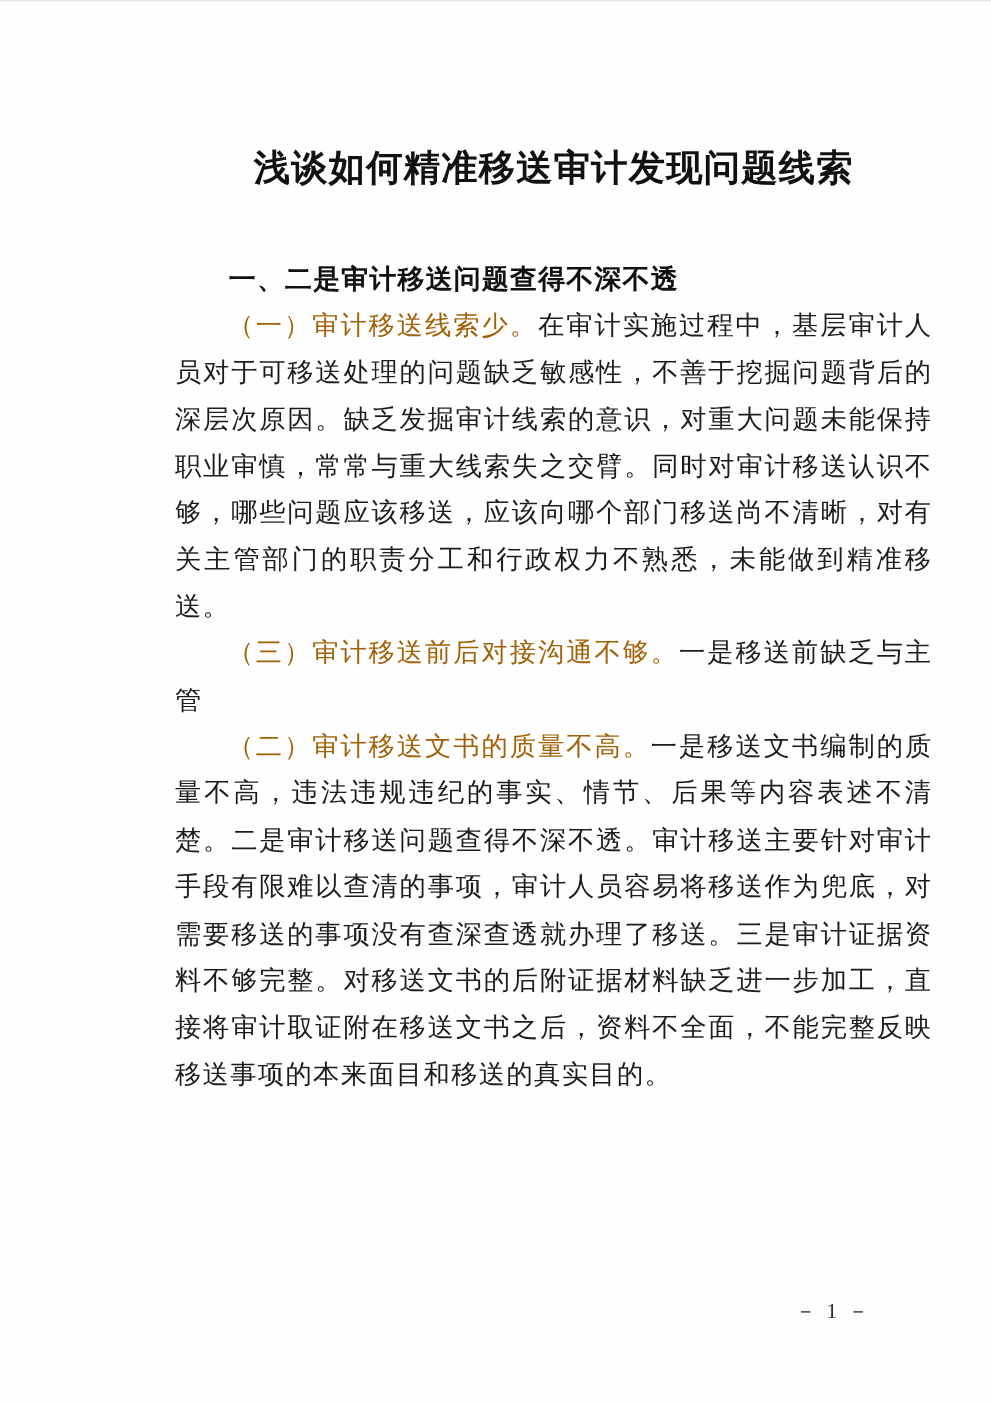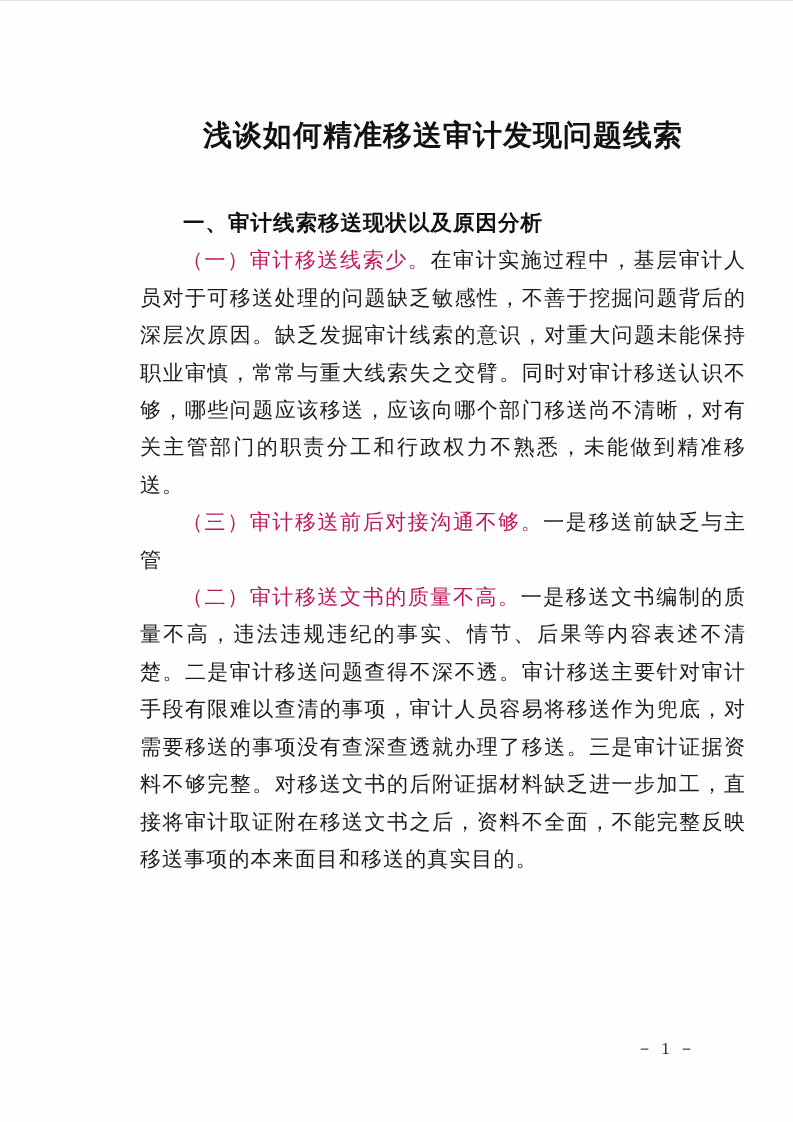--- a/index.html
+++ b/index.html
@@ -54,21 +54,21 @@
     font-weight: bold;
     line-height: 37.4px;
     letter-spacing: 1px;
     text-indent: 2em;
     color: #111111;
     font-family: "Liberation Sans", "DejaVu Sans", sans-serif;
   }
 
   .para-lead {
     
-    color: #be185d;
+    color: #a16207;
     font-family: Liberation Serif, serif;
   }
 
   .footer-page-number {
     position: absolute;
     top: 1036px;
     right: 96px;
     font-size: 17px;
     letter-spacing: 2px;
     color: #2a2a2a;
@@ -78,21 +78,21 @@
 </head>
 <body>
 
 <div class="page">
 
   <div class="content">
 
     <h1 class="doc-title">浅谈如何精准移送审计发现问题线索</h1>
 
 
-    <h2 class="section-heading">一、审计线索移送现状以及原因分析</h2>
+    <h2 class="section-heading">一、二是审计移送问题查得不深不透</h2>
 
     <p class="para"><span class="para-lead">（一）审计移送线索少。</span><span>在审计实施过程中，基层审计人员对于可移送处理的问题缺乏敏感性，不善于挖掘问题背后的深层次原因。缺乏发掘审计线索的意识，对重大问题未能保持职业审慎，常常与重大线索失之交臂。同时对审计移送认识不够，哪些问题应该移送，应该向哪个部门移送尚不清晰，对有关主管部门的职责分工和行政权力不熟悉，未能做到精准移送。</span></p>
 
     <p class="para"><span class="para-lead">（三）审计移送前后对接沟通不够。</span><span>一是移送前缺乏与主管</span></p>
 
     <p class="para"><span class="para-lead">（二）审计移送文书的质量不高。</span><span>一是移送文书编制的质量不高，违法违规违纪的事实、情节、后果等内容表述不清楚。二是审计移送问题查得不深不透。审计移送主要针对审计手段有限难以查清的事项，审计人员容易将移送作为兜底，对需要移送的事项没有查深查透就办理了移送。三是审计证据资料不够完整。对移送文书的后附证据材料缺乏进一步加工，直接将审计取证附在移送文书之后，资料不全面，不能完整反映移送事项的本来面目和移送的真实目的。</span></p>
 
   </div>
 
   <div class="footer-page-number">－ 1 －</div>

